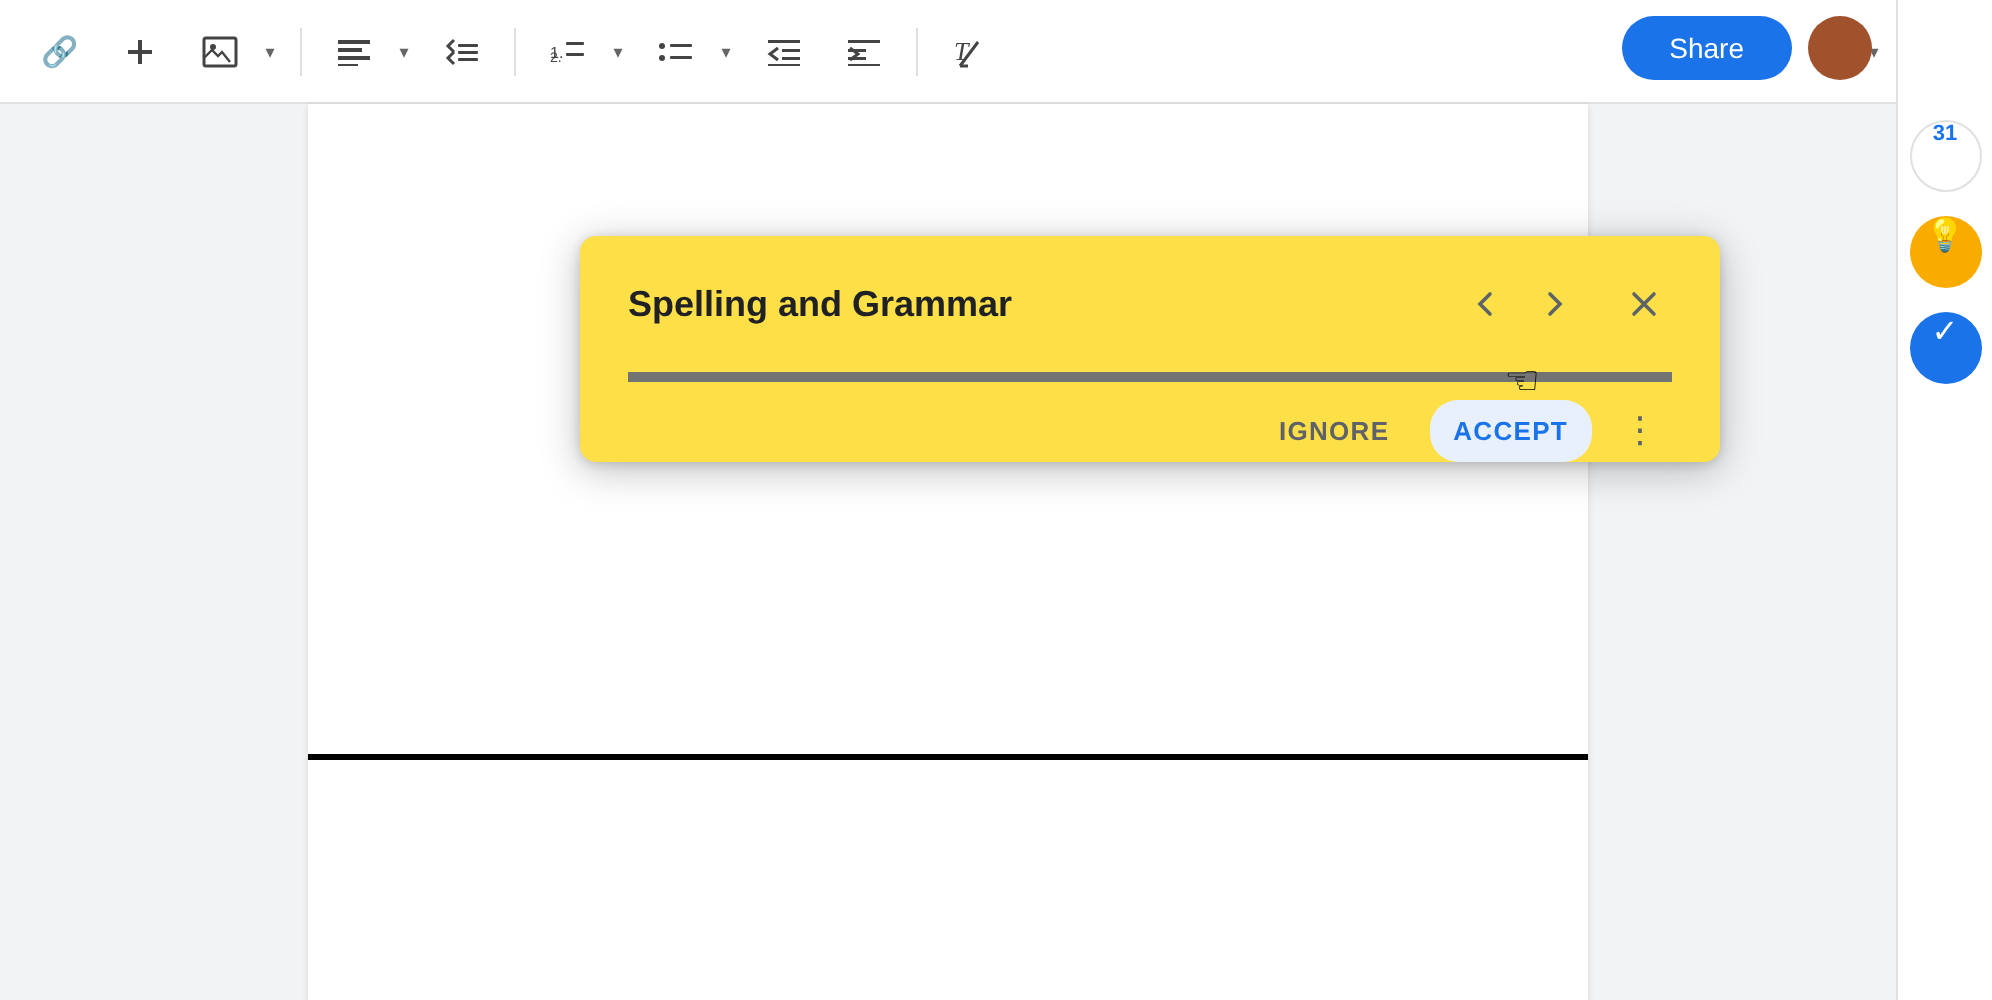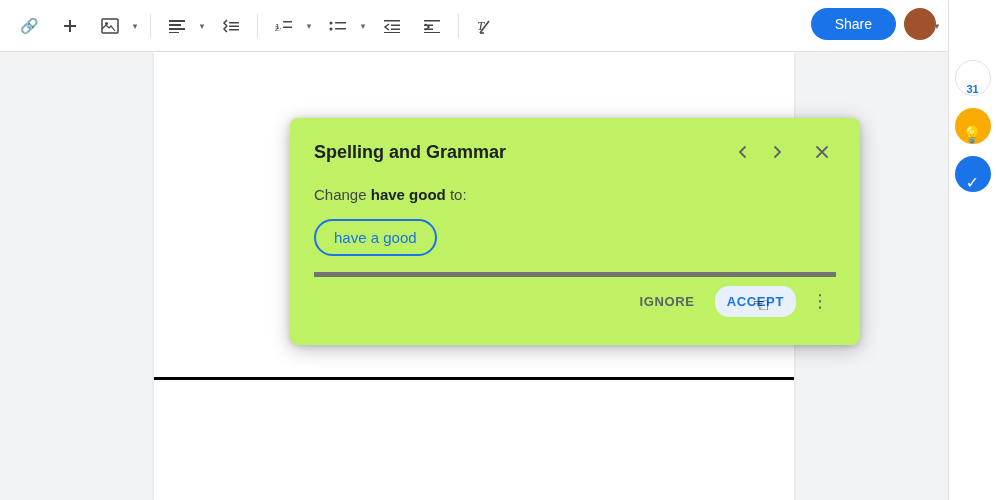--- a/index.html
+++ b/index.html
@@ -64,21 +64,21 @@
       align-items: center;
       padding-top: 60px;
       gap: 12px;
     }
 
     .sidebar-icon {
       width: 36px;
       height: 36px;
       border-radius: 50%;
       display: flex;
-      align-items: flex-end;
+      align-items: flex-start;
       justify-content: center;
       cursor: pointer;
     }
 
     .sidebar-icon-calendar {
       background: #fff;
       border: 1px solid #e0e0e0;
     }
 
     .sidebar-icon-bulb {
@@ -119,24 +119,24 @@
       height: 3px;
       background: #000;
     }
 
     
     .dialog {
       position: absolute;
       top: 118px;
       left: 290px;
       width: 570px;
-      background: #bef264;
+      background: #fde047;
       border-radius: 8px;
       box-shadow: 0 4px 20px rgba(0,0,0,0.25), 0 1px 6px rgba(0,0,0,0.15);
-      padding: 20px 24px 28px 24px;
+      padding: 20px 24px 0 24px;
       z-index: 100;
     }
 
     .dialog-header {
       display: flex;
       align-items: center;
       justify-content: space-between;
       margin-bottom: 20px;
     }
 
@@ -452,26 +452,20 @@
           </svg>
       </div>
     </div>
     <div class="close-btn">
       <svg width="14" height="14" viewBox="0 0 14 14" fill="none">
           <path d="M2 2l10 10M12 2L2 12" stroke="#5f6368" stroke-width="1.8" stroke-linecap="round"></path>
         </svg>
     </div>
   </div>
 
-  <div class="dialog-body">
-    <p class="change-text">
-      Change <strong>have good</strong> to:
-    </p>
-    <div class="suggestion-pill">have a good</div>
-  </div>
 
   <div class="dialog-footer">
     <button class="btn-ignore">IGNORE</button>
     <button class="btn-accept">ACCEPT</button>
     <div class="btn-more">⋮</div>
     <div class="cursor-hand">☞</div>
   </div>
 </div>
 
 </body></html>

